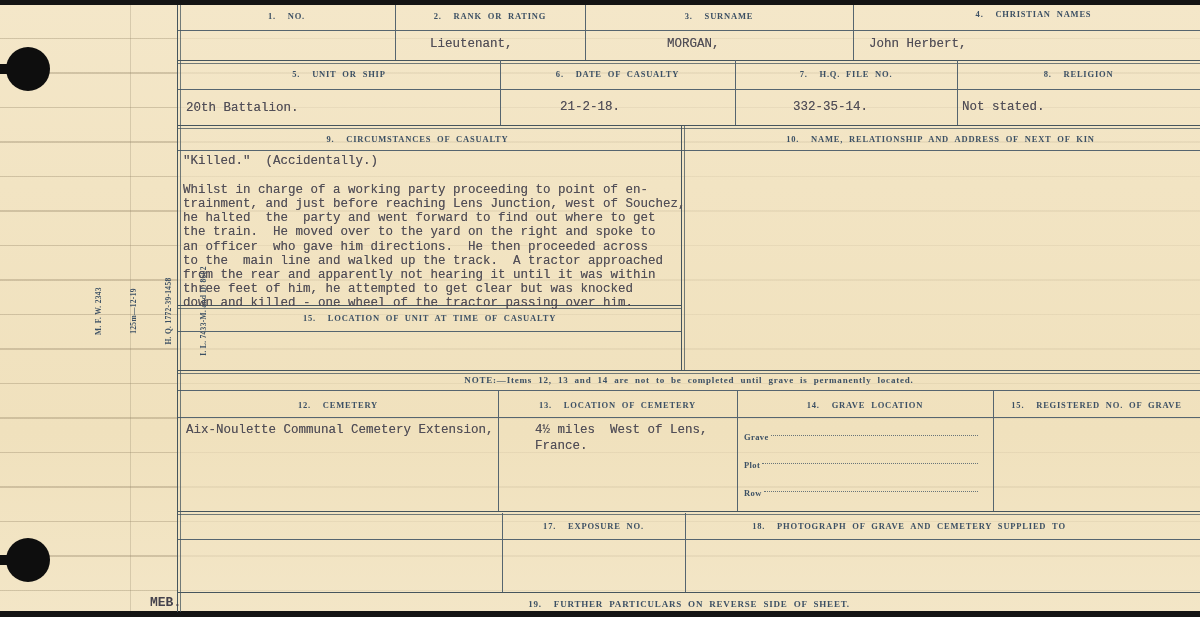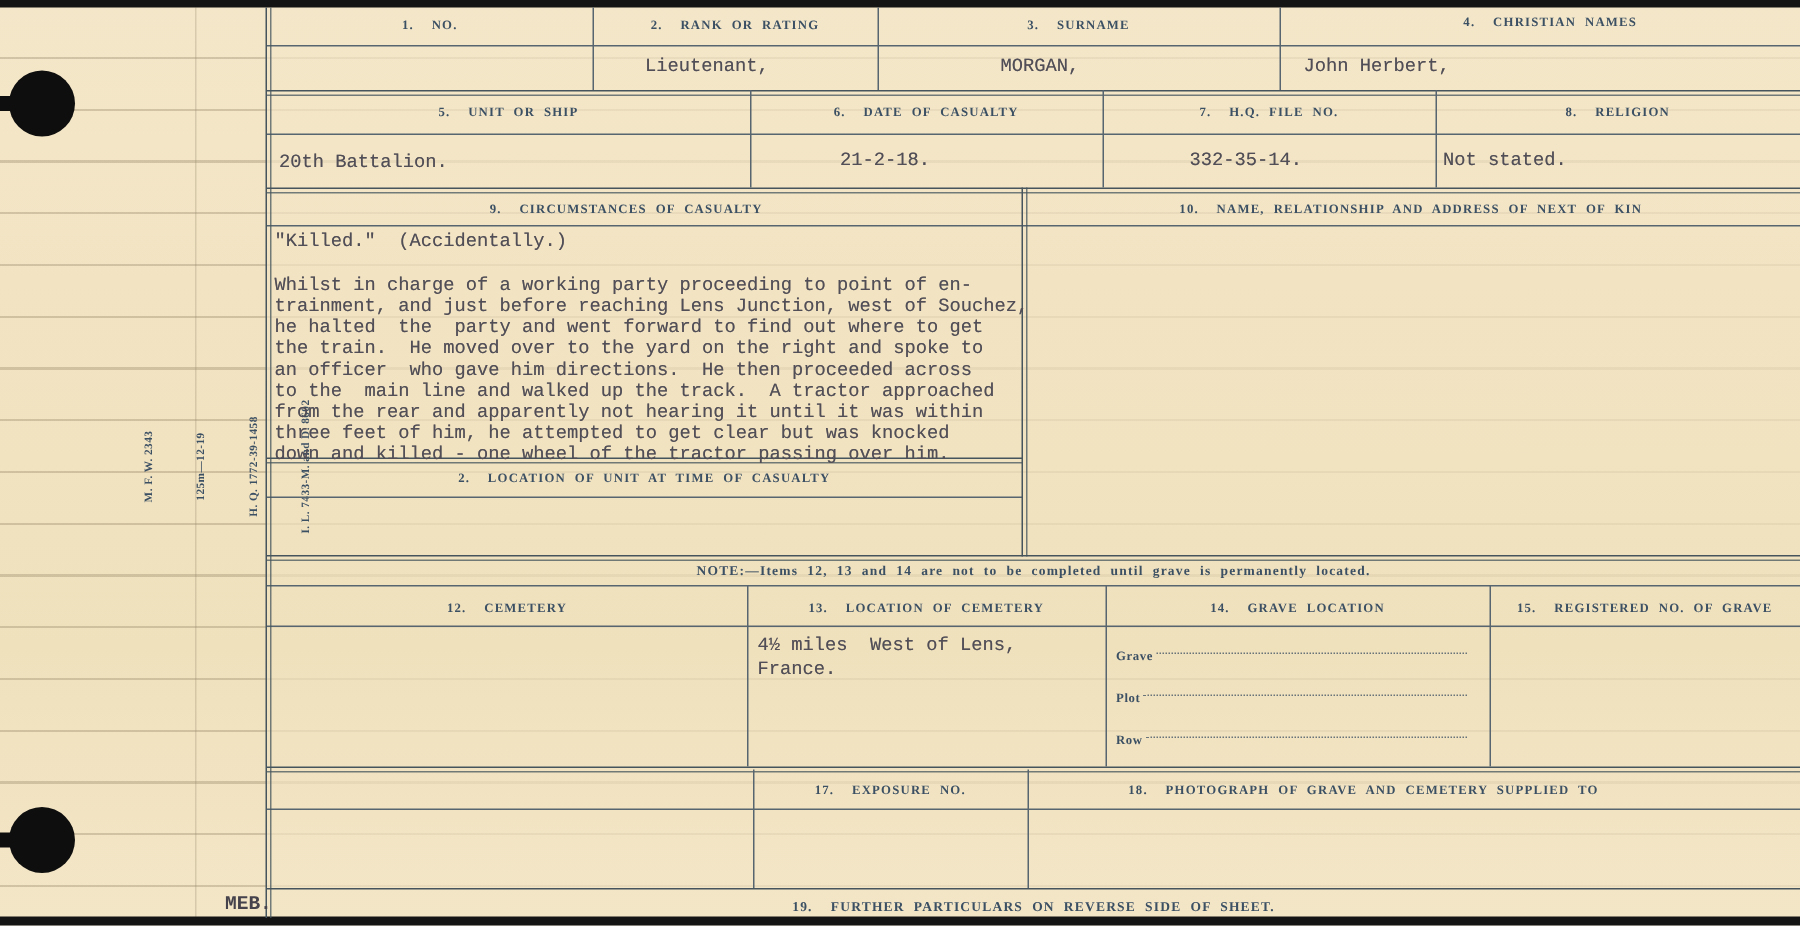--- a/index.html
+++ b/index.html
@@ -27,21 +27,21 @@
   .vl{position:absolute;width:1.2px;background:var(--rule);}
   .vl.hv{background:var(--rule_heavy);width:1.4px;}
   .hl.d::after{content:"";position:absolute;left:0;right:0;top:2.6px;height:1px;background:inherit;opacity:.75;}
   .vl.d::after{content:"";position:absolute;top:0;bottom:0;left:2.6px;width:1px;background:inherit;opacity:.75;}
   .hdr{position:absolute;font-size:8.5px;font-weight:700;letter-spacing:.8px;word-spacing:3px;
     color:var(--header_ink);text-align:center;white-space:pre;}
   .hdr.big{font-size:9px;}
   .tw{position:absolute;font-family:"Liberation Mono","DejaVu Sans Mono",monospace;font-size:12.5px;
     color:var(--type_ink);white-space:pre;text-shadow:0 0 .4px rgba(70,65,75,.55);}
   .tw.body{line-height:14.15px;}
-  .tw.two{line-height:15.5px;}
+  .tw.two{line-height:15.5px;margin-left:30px;}
   .grow{position:absolute;left:744px;width:234px;display:flex;align-items:center;
     font-size:8.5px;font-weight:600;color:var(--header_ink);letter-spacing:.4px;}
   .grow .lead{flex:1;border-bottom:1.2px dotted rgba(80,96,108,.85);margin-left:2px;transform:translateY(-2px);}
   .imprint{position:absolute;left:92px;top:252px;width:118px;height:118px;display:flex;
     align-items:center;justify-content:center;transform:rotate(-90deg);}
   .imprint .in{font-size:7.5px;font-weight:700;line-height:1.55;color:var(--header_ink);
     text-align:center;letter-spacing:.3px;white-space:pre;}
   .meb{position:absolute;left:150px;top:565px;font-family:"Liberation Mono","DejaVu Sans Mono",monospace;
     font-size:13px;font-weight:700;color:#45424c;margin-top:30px;}
 </style>
@@ -102,21 +102,21 @@
   <div class="hdr" style="left:178px;top:11px;width:217px">1.  NO.</div>
   <div class="hdr" style="left:395px;top:11px;width:190px">2.  RANK OR RATING</div>
   <div class="hdr" style="left:585px;top:11px;width:268px">3.  SURNAME</div>
   <div class="hdr" style="left:853px;top:9px;width:361px">4.  CHRISTIAN NAMES</div>
   <div class="hdr" style="left:178px;top:69px;width:322px">5.  UNIT OR SHIP</div>
   <div class="hdr" style="left:500px;top:69px;width:235px">6.  DATE OF CASUALTY</div>
   <div class="hdr" style="left:735px;top:69px;width:222px">7.  H.Q. FILE NO.</div>
   <div class="hdr" style="left:957px;top:69px;width:243px">8.  RELIGION</div>
   <div class="hdr" style="left:166px;top:134px;width:503px">9.  CIRCUMSTANCES OF CASUALTY</div>
   <div class="hdr" style="left:681px;top:134px;width:519px">10.  NAME, RELATIONSHIP AND ADDRESS OF NEXT OF KIN</div>
-  <div class="hdr" style="left:178px;top:313px;width:503px">2.  LOCATION OF UNIT AT TIME OF CASUALTY</div>
+  <div class="hdr" style="left:178px;top:313px;width:503px">15.  LOCATION OF UNIT AT TIME OF CASUALTY</div>
   <div class="hdr big" style="left:178px;top:375px;width:1022px">NOTE:—Items 12, 13 and 14 are not to be completed until grave is permanently located.</div>
   <div class="hdr" style="left:178px;top:400px;width:320px">12.  CEMETERY</div>
   <div class="hdr" style="left:498px;top:400px;width:239px">13.  LOCATION OF CEMETERY</div>
   <div class="hdr" style="left:737px;top:400px;width:256px">14.  GRAVE LOCATION</div>
   <div class="hdr" style="left:993px;top:400px;width:207px">15.  REGISTERED NO. OF GRAVE</div>
   <div class="hdr" style="left:502px;top:521px;width:183px">17.  EXPOSURE NO.</div>
   <div class="hdr" style="left:685px;top:521px;width:448px">18.  PHOTOGRAPH OF GRAVE AND CEMETERY SUPPLIED TO</div>
   <div class="hdr big" style="left:178px;top:599px;width:1022px">19.  FURTHER PARTICULARS ON REVERSE SIDE OF SHEET.</div>
 
   <div class="tw" style="left:430px;top:37px">Lieutenant,</div>
@@ -129,20 +129,21 @@
   <div class="tw" style="left:183px;top:154px">"Killed."  (Accidentally.)</div>
   <div class="tw body" style="left:183px;top:183px">Whilst in charge of a working party proceeding to point of en-
 trainment, and just before reaching Lens Junction, west of Souchez,
 he halted  the  party and went forward to find out where to get
 the train.  He moved over to the yard on the right and spoke to
 an officer  who gave him directions.  He then proceeded across
 to the  main line and walked up the track.  A tractor approached
 from the rear and apparently not hearing it until it was within
 three feet of him, he attempted to get clear but was knocked
 down and killed - one wheel of the tractor passing over him.</div>
+  <div class="tw" style="left:186px;top:423px">Aix-Noulette Communal Cemetery Extension,</div>
   <div class="tw two" style="left:505px;top:423px">4½ miles  West of Lens,
 France.</div>
 
   <div class="grow" style="top:432px">
     <span>Grave</span>
     <span class="lead"></span>
   </div>
   <div class="grow" style="top:460px">
     <span>Plot</span>
     <span class="lead"></span>

